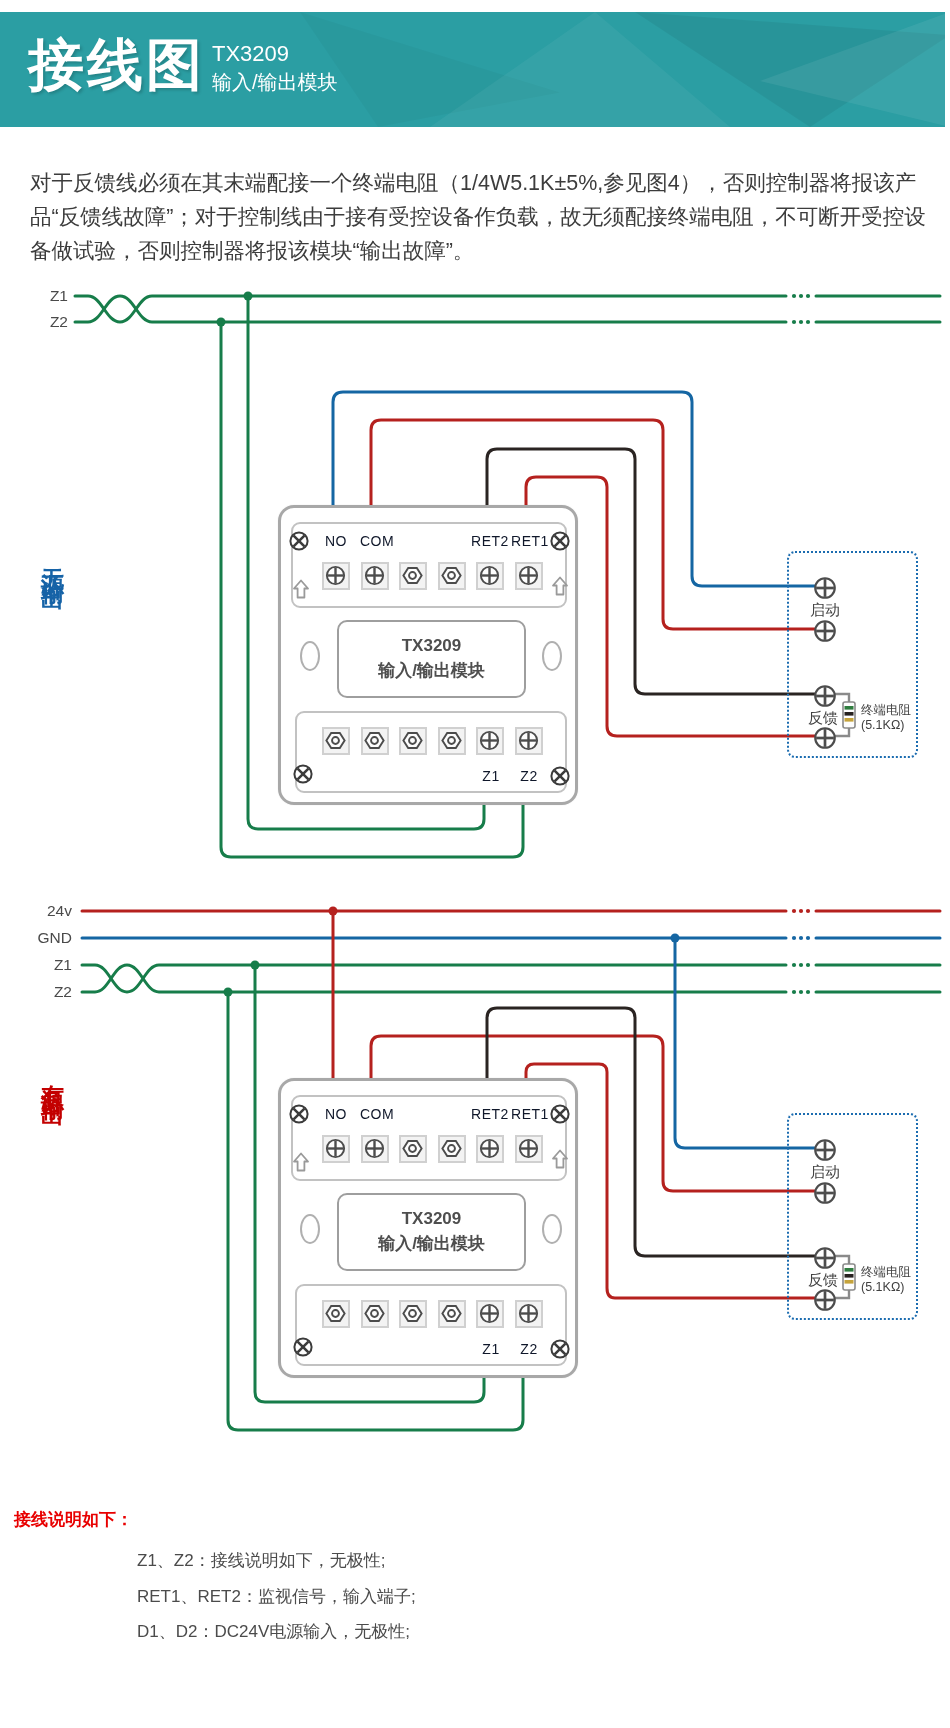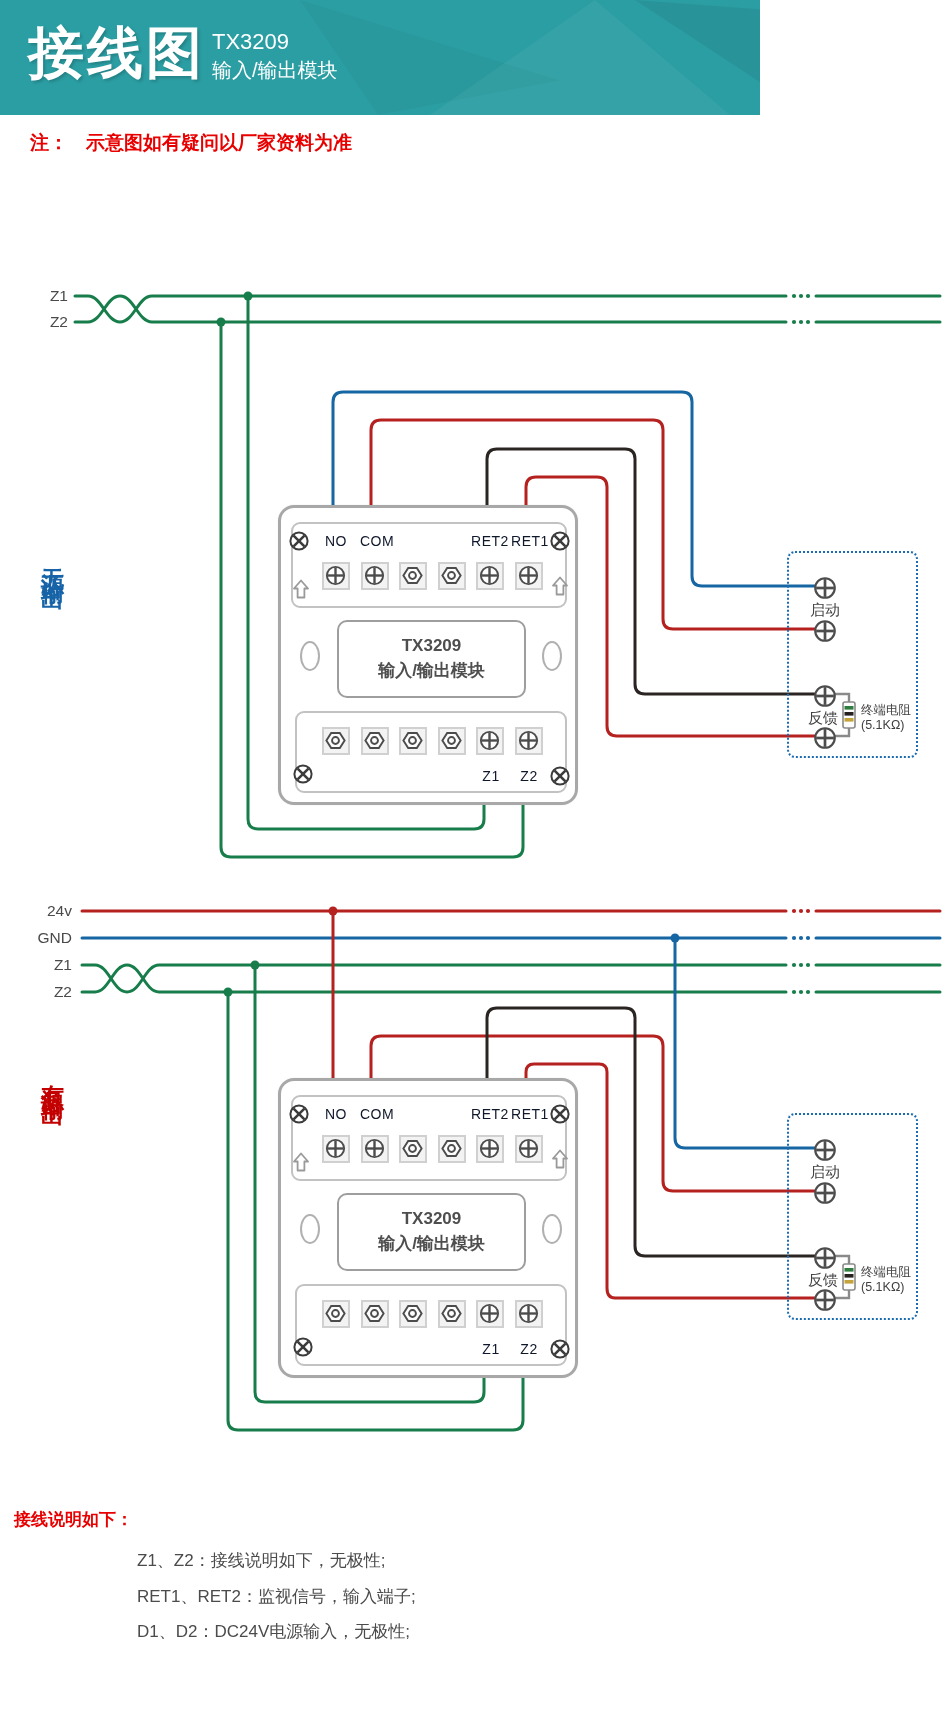--- a/index.html
+++ b/index.html
@@ -5,21 +5,21 @@
   :root{
     --teal:#2b9ea3; --bus-green:#177d4a; --wire-red:#b5211e; --wire-blue:#1566a3;
     --wire-black:#2a2422; --dashed-blue:#1b6cb0; --note-red:#e80000;
     --passive-blue:#1663a7; --active-red:#c30000; --text-dark:#3c3c3c;
   }
   *{margin:0;padding:0;box-sizing:border-box;}
   body{background:#fff;font-family:"Liberation Sans","DejaVu Sans",sans-serif;}
   .page{position:relative;width:950px;height:1728px;background:#fff;overflow:hidden;}
 
   
-  .hdr{position:absolute;left:0;top:0;width:760px;height:115px;background:var(--teal);overflow:hidden;}
+  .hdr{position:absolute;left:0;top:12px;width:945px;height:115px;background:var(--teal);overflow:hidden;}
   .tri{position:absolute;top:0;height:115px;}
   .t1{left:430px;width:300px;background:rgba(255,255,255,.05);clip-path:polygon(0 100%,55% 0,100% 100%);}
   .t2{left:600px;width:350px;background:rgba(0,0,0,.06);clip-path:polygon(10% 0,100% 20%,60% 100%);}
   .t3{left:760px;width:190px;background:rgba(255,255,255,.07);clip-path:polygon(0 60%,100% 0,100% 100%);}
   .t4{left:300px;width:260px;background:rgba(0,0,0,.03);clip-path:polygon(0 0,100% 70%,30% 100%);}
   .hdr h1{position:absolute;left:28px;top:16px;font-size:56px;color:#fff;font-weight:bold;letter-spacing:3px;text-shadow:2px 2px 3px rgba(0,0,0,.18);}
   .hdr .sub{position:absolute;left:212px;top:28px;color:#fff;}
   .hdr .sub .model{font-size:22px;line-height:28px;}
   .hdr .sub .mname{font-size:20px;line-height:28px;}
 
@@ -78,21 +78,21 @@
     <div class="tri t1"></div>
     <div class="tri t2"></div>
     <div class="tri t3"></div>
     <h1>接线图</h1>
     <div class="sub">
       <div class="model">TX3209</div>
       <div class="mname">输入/输出模块</div>
     </div>
   </header>
 
-  <p class="note-warn"><span>注：</span><span class="gap"></span><span>示意图如有疑问以厂家资料为准</span></p>
+  <p class="note-body">对于反馈线必须在其末端配接一个终端电阻（1/4W5.1K±5%,参见图4），否则控制器将报该产品“反馈线故障”；对于控制线由于接有受控设备作负载，故无须配接终端电阻，不可断开受控设备做试验，否则控制器将报该模块“输出故障”。</p>
 
   <svg class="wires" width="950" height="1728" viewBox="0 0 950 1728">
     <g fill="none" stroke-width="3" stroke-linecap="round">
 
       <path stroke="var(--bus-green)" d="M75,296 H88 C102,296 106,322 120,322 C134,322 138,296 152,296 H786"></path>
       <path stroke="var(--bus-green)" d="M75,322 H88 C102,322 106,296 120,296 C134,296 138,322 152,322 H786"></path>
       <path stroke="var(--bus-green)" d="M816,296 H940"></path>
       <path stroke="var(--bus-green)" d="M816,322 H940"></path>
       <path stroke="var(--bus-green)" d="M248,296 V819 Q248,829 258,829 H474 Q484,829 484,819 V805"></path>
       <path stroke="var(--bus-green)" d="M221,322 V847 Q221,857 231,857 H513 Q523,857 523,847 V805"></path>

